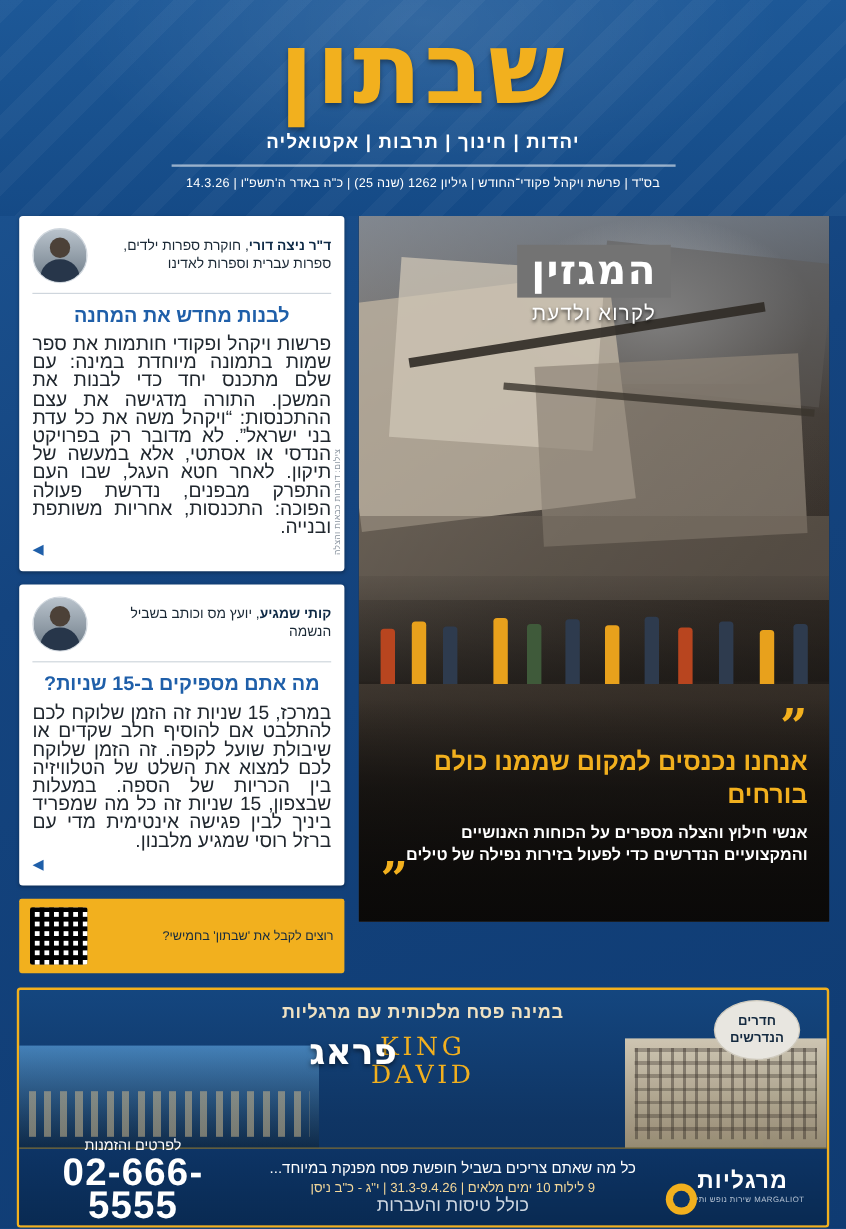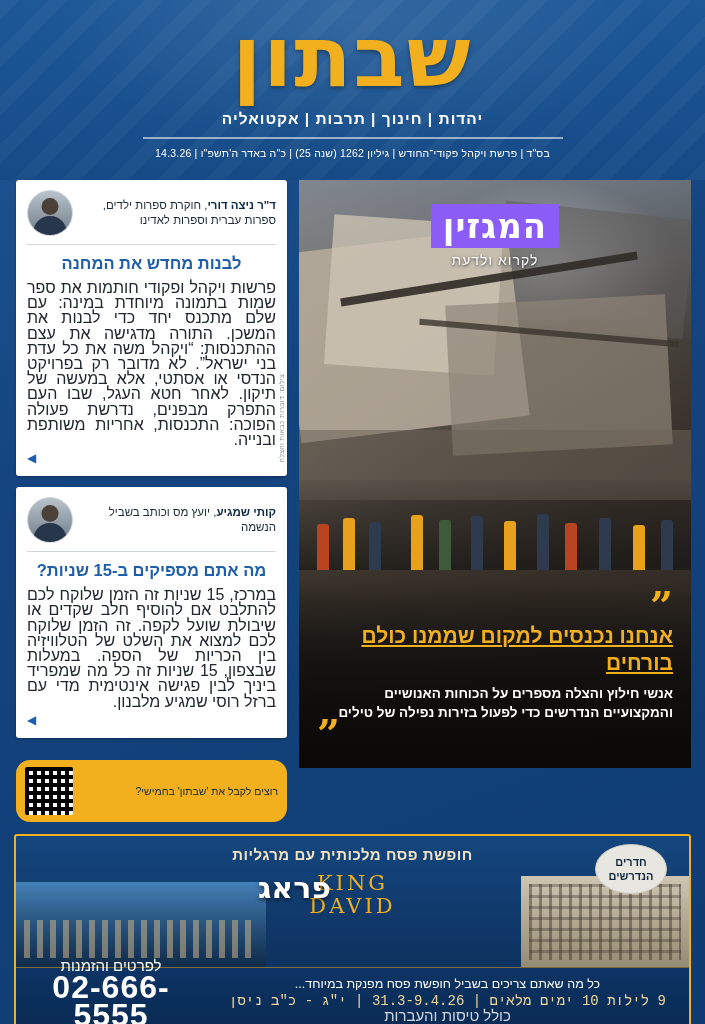--- a/index.html
+++ b/index.html
@@ -89,44 +89,44 @@
   .fig.d{background:#2e3b4e;}
   .fig.r{background:#b8451f;}
   .fig.g{background:#3f5a3a;}
   .ground{position:absolute;left:0;bottom:0;width:392px;height:200px;background:linear-gradient(180deg, rgba(60,52,44,0.6), rgba(18,15,13,0.95));}
 
   
   .mag-badge{
     position:absolute;top:24px;left:0;right:0;text-align:center;z-index:5;
   }
   .mag-title{
-    display:inline-block;background:#8b5cf6;color:#ffffff;
+    display:inline-block;background:#737373;color:#ffffff;
     font-family:"DejaVu Sans", sans-serif;
     font-weight:bold;font-size:34px;line-height:40px;padding:2px 12px;
     letter-spacing:1px;
   }
   .mag-sub{
-    margin-top:4px;color:#ffffff;font-size:14px;letter-spacing:1px;
+    margin-top:4px;color:#ffffff;font-size:17px;letter-spacing:1px;
     text-shadow:0 1px 3px rgba(0,0,0,.8);
   }
 
   
   .quote-wrap{
     position:absolute;left:0;right:0;bottom:0;padding:14px 18px 18px;
     background:linear-gradient(0deg, rgba(10,9,8,0.92), rgba(10,9,8,0.55) 60%, rgba(10,9,8,0));
     color:#ffffff;z-index:6;text-align:right;
   }
   .qmark{
     color:#f2b01e;font-size:40px;line-height:20px;font-weight:bold;
     font-family:"DejaVu Serif", serif;
     display:block;margin-bottom:6px;
   }
   .qmark.close{text-align:left;margin-top:2px;}
   .quote-text{
-    color:#f2b01e;font-weight:bold;font-size:21px;line-height:27px;text-decoration:underline;
+    color:#f2b01e;font-weight:bold;font-size:21px;line-height:27px;
   }
   .quote-body{
     color:#ffffff;font-size:13.5px;line-height:19px;margin-top:8px;font-weight:bold;
   }
 
   
   .art-col{width:271px;display:flex;flex-direction:column;gap:11px;}
   .card{
     background:#ffffff;border-radius:3px;padding:10px 11px 11px;
     box-shadow:0 1px 3px rgba(0,0,0,.3);
@@ -156,21 +156,21 @@
     color:#1f5fa9;font-size:12px;margin-top:4px;text-align:left;
   }
   .vertical-credit{
     position:absolute;right:2px;bottom:14px;writing-mode:vertical-rl;
     transform:rotate(180deg);font-size:7px;color:#8b95a0;letter-spacing:.3px;
   }
   .card.rel{position:relative;}
 
   
   .wa{
-    margin-top:11px;background:#f2b01e;border-radius:14px;display:flex;
+    background:#f2b01e;border-radius:2px;display:flex;
     align-items:center;gap:10px;padding:7px 9px;flex-direction:row-reverse;
   }
   .qr{
     width:44px;height:44px;flex:0 0 44px;background:#ffffff;padding:2px;border-radius:2px;
     background-image:
       linear-gradient(90deg,#000 0 4px, transparent 4px 8px),
       linear-gradient(180deg,#000 0 4px, transparent 4px 8px);
     background-size:8px 8px;
     background-color:#ffffff;
   }
@@ -230,26 +230,26 @@
   }
   .ad-bottom{
     position:absolute;left:0;right:0;bottom:0;height:64px;
     background:linear-gradient(180deg,#0d3465,#092a52);
     border-top:1px solid rgba(242,176,30,.5);
     display:flex;flex-direction:row-reverse;align-items:center;
   }
   .ad-phone{
     width:190px;text-align:center;color:#ffffff;padding:0 6px;box-sizing:border-box;
   }
-  .ad-phone .p1{font-size:15px;line-height:15px;}
+  .ad-phone .p1{font-size:12px;line-height:15px;}
   .ad-phone .p2{font-size:32px;font-weight:bold;color:#ffffff;line-height:28px;letter-spacing:1px;}
   .ad-phone .p3{font-size:8.5px;color:#cfd8e2;line-height:12px;}
   .ad-mid{flex:1;text-align:center;}
   .ad-mid .m1{font-size:12.5px;line-height:17px;color:#ffffff;}
-  .ad-mid .m2{font-size:14px;line-height:16px;color:#f2d79a;font-family:Liberation Mono, monospace;}
+  .ad-mid .m2{font-size:11px;line-height:16px;color:#f2d79a;}
   .ad-mid .m3{font-size:15px;line-height:14px;color:#cfd8e2;}
   .ad-logo{
     width:140px;text-align:center;color:#ffffff;position:relative;
   }
   .ad-logo .lname{font-size:19px;font-weight:bold;letter-spacing:1px;}
   .ad-logo .lsub{font-size:6.5px;color:#b9c6d6;letter-spacing:.4px;}
   .ad-logo .lmark{
     position:absolute;left:6px;top:12px;width:26px;height:26px;border-radius:50%;
     background:#f2b01e;
   }
@@ -355,36 +355,41 @@
   </div>
 
   <div class="ad">
     <div class="ad-top">
       <div class="ad-city"></div>
       <div class="ad-hotel"></div>
       <div class="ad-badge">
         <span>חדרים</span><br>
         <span>הנדרשים</span>
       </div>
-      <div class="ad-headline">חופשת פסח מלכותית עם מרגליות</div>
+      <div class="ad-headline">במינה פסח מלכותית עם מרגליות</div>
       <div class="ad-king">
         <div class="kd">KING</div>
         <div class="kd">DAVID</div>
       </div>
       <div class="ad-prague">פראג</div>
     </div>
 
     <div class="ad-bottom">
       <div class="ad-phone">
         <div class="p1">לפרטים והזמנות</div>
         <div class="p2">02-666-5555</div>
         <div class="p3">זמינים גם ב- 054-3898593</div>
       </div>
       <div class="ad-mid">
         <div class="m1">כל מה שאתם צריכים בשביל חופשת פסח מפנקת במיוחד...</div>
         <div class="m2">9 לילות 10 ימים מלאים | 31.3-9.4.26 | י"ג - כ"ב ניסן</div>
         <div class="m3">כולל טיסות והעברות</div>
       </div>
+      <div class="ad-logo">
+        <div class="lmark"></div>
+        <div class="lname">מרגליות</div>
+        <div class="lsub">MARGALIOT  שירות נופש ותיירות</div>
+      </div>
     </div>
   </div>
 
   <div class="bottom-space"></div>
 </div>
 
 </body></html>

